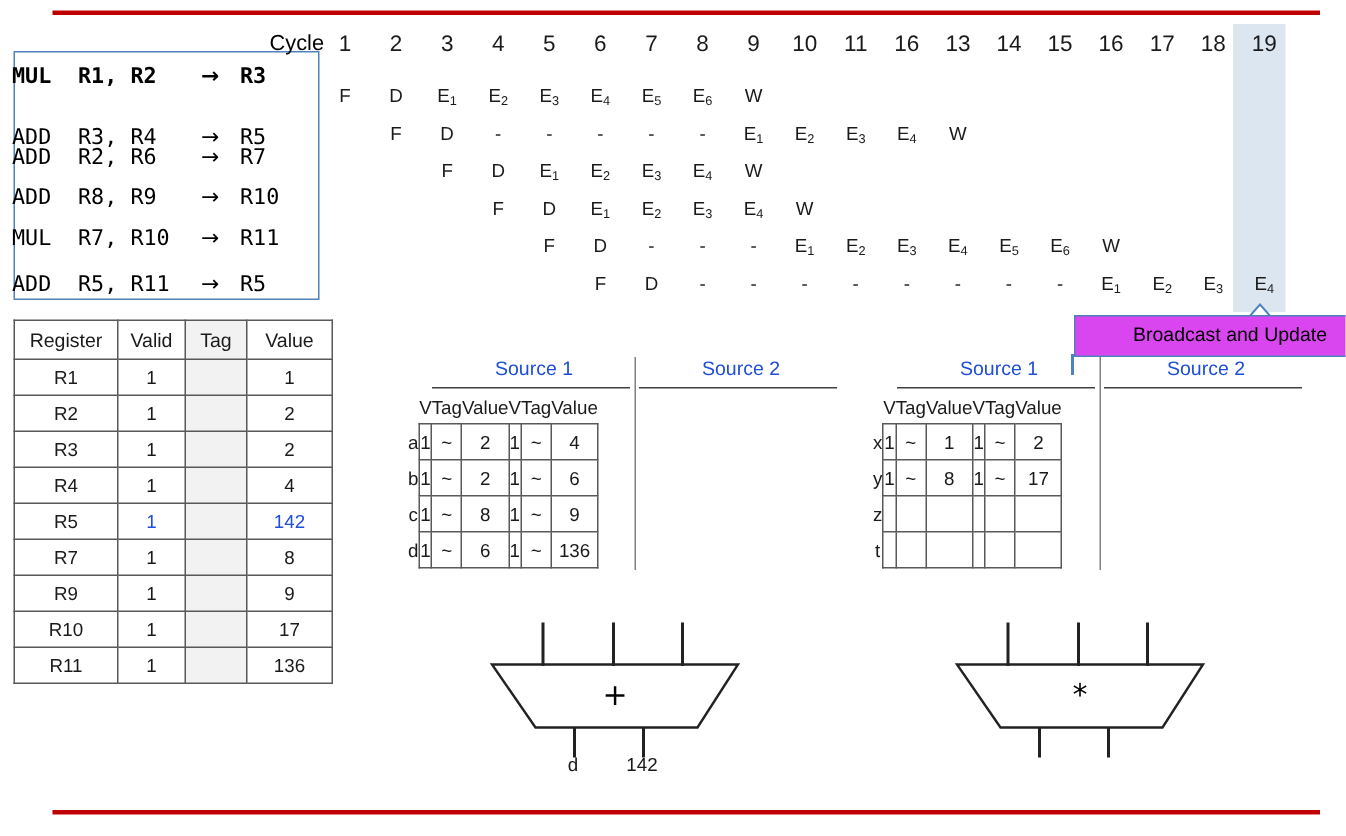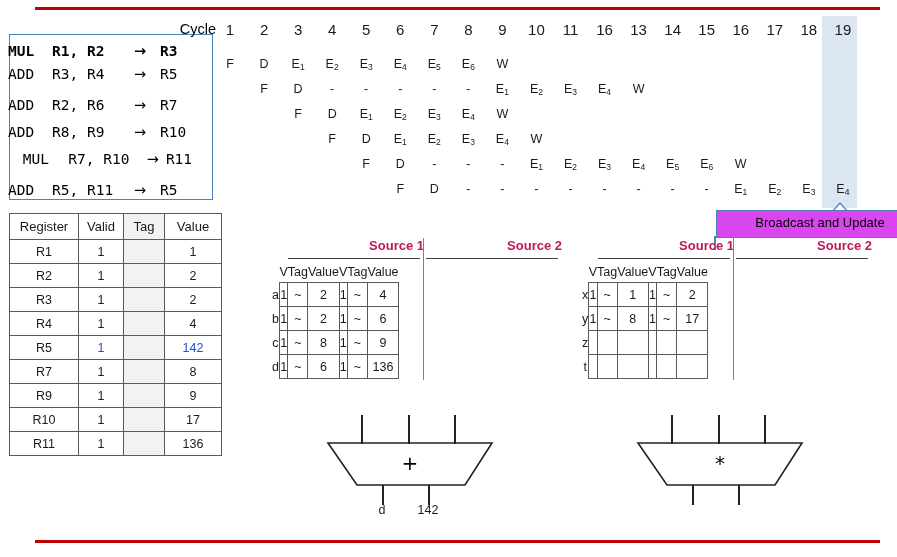--- a/index.html
+++ b/index.html
@@ -81,21 +81,21 @@
   #regfile th{font-size:13px;height:25px;}
   #regfile .c-reg{width:68px;}
   #regfile .c-val{width:44px;}
   #regfile .c-tag{width:40px;background:#F2F2F2;}
   #regfile .c-value{width:56px;}
   #regfile .hl{color:#1F4EDE;}
 
   
   .rs{position:absolute;}
   .rs .srchdr{
-    position:absolute;top:0;font-size:13px;text-align:right;color:#be185d;font-weight:bold;
+    position:absolute;top:0;font-size:13px;text-align:center;color:#1d4ed8;
   }
   .rs .srcline{position:absolute;top:20px;height:1px;background:#404040;}
   .rs .divider{position:absolute;top:0;width:1px;background:#808080;}
   .rs table{
     position:absolute;top:24px;border-collapse:collapse;font-size:12.5px;
   }
   .rs table td{
     border:1px solid #595959;text-align:center;height:23px;padding:0;color:#1a1a1a;
   }
   .rs table td.lbl{
@@ -117,24 +117,24 @@
 </style>
 </head>
 <body>
 
 <div class="rule" id="rule-top"></div>
 <div class="rule" id="rule-bottom"></div>
 
 <div id="instr-box"></div>
 <div id="instr-rows">
     <div class="instr-row" style="top: 38px; font-weight: bold;"><span class="op">MUL</span><span class="src">R1, R2</span><span class="arr">→</span><span class="dst">R3</span></div>
-    <div class="instr-row" style="top: 61px;"><span class="op">ADD</span><span class="src">R3, R4</span><span class="arr">→</span><span class="dst">R5</span></div>
+    <div class="instr-row" style="top: 79px;"><span class="op">ADD</span><span class="src">R3, R4</span><span class="arr">→</span><span class="dst">R5</span></div>
     <div class="instr-row" style="top: 92px;"><span class="op">ADD</span><span class="src">R2, R6</span><span class="arr">→</span><span class="dst">R7</span></div>
     <div class="instr-row" style="top: 119px;"><span class="op">ADD</span><span class="src">R8, R9</span><span class="arr">→</span><span class="dst">R10</span></div>
-    <div class="instr-row" style="top: 146px; text-align: center;"><span class="op">MUL</span><span class="src">R7, R10</span><span class="arr">→</span><span class="dst">R11</span></div>
+    <div class="instr-row" style="top: 146px;"><span class="op">MUL</span><span class="src">R7, R10</span><span class="arr">→</span><span class="dst">R11</span></div>
     <div class="instr-row" style="top: 177px;"><span class="op">ADD</span><span class="src">R5, R11</span><span class="arr">→</span><span class="dst">R5</span></div>
   </div>
 
 <div id="col19-hl"></div>
 <div id="cycle-label">Cycle</div>
 <div id="cycle-heads">
     <div class="cyc-head" style="left: 213px;">1</div>
     <div class="cyc-head" style="left: 247.05px;">2</div>
     <div class="cyc-head" style="left: 281.1px;">3</div>
     <div class="cyc-head" style="left: 315.15px;">4</div>

